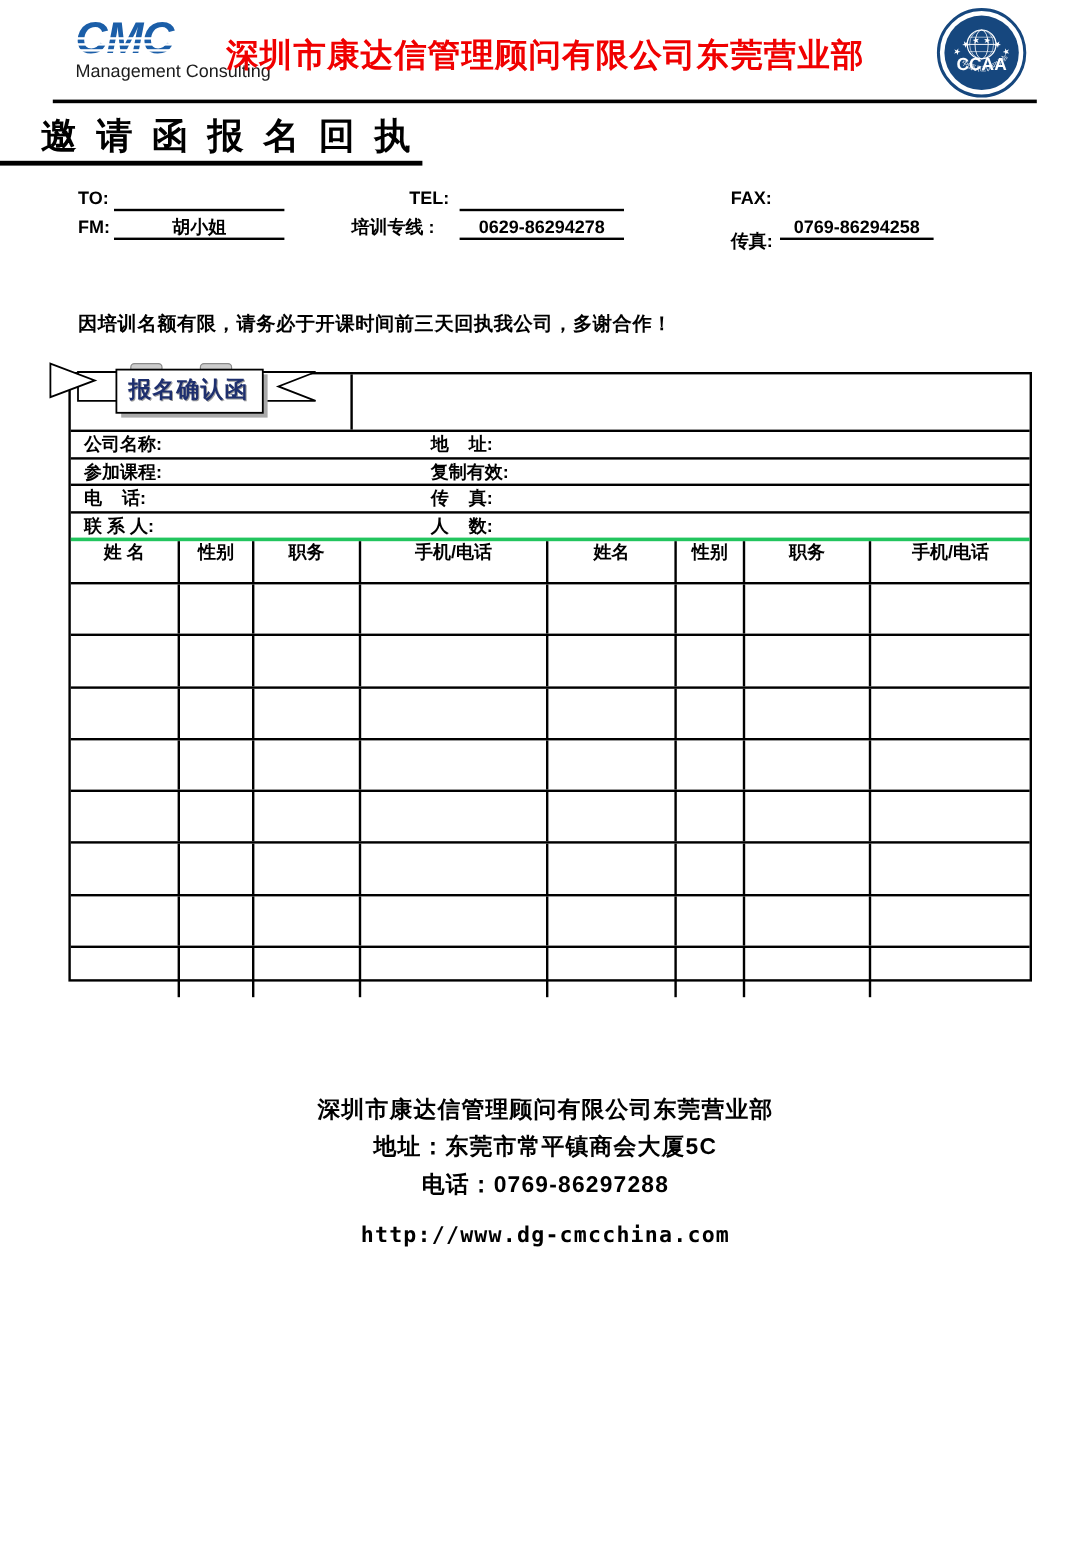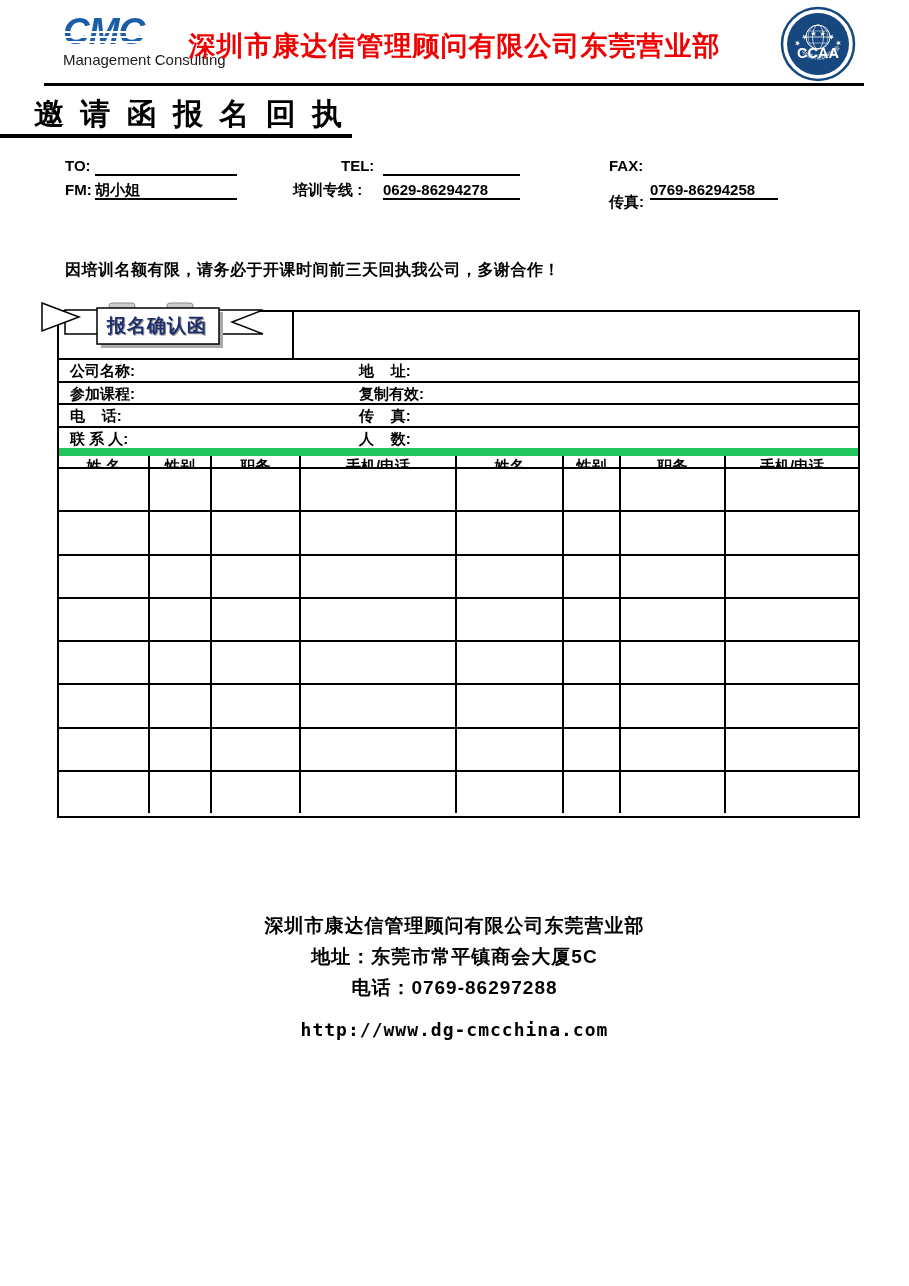--- a/index.html
+++ b/index.html
@@ -19,34 +19,34 @@
   .header-rule { position:absolute; left:44px; top:83px; width:820px; height:3px; background:#000; }
 
   
   .doc-title-wrap { position:absolute; left:0; right:0; top:98px; text-align:left; }
   .doc-title { display:inline-block; font-size:30px; font-weight:bold; letter-spacing:4px;
                border-bottom:4px solid #000; padding:0 6px 4px 34px; line-height:32px; }
 
   
   .contact { position:absolute; font-size:15px; font-weight:bold; line-height:20px; white-space:nowrap; }
   .fill-line { position:absolute; display:inline-block; border-bottom:2px solid #000; height:20px;
-               font-size:15px; font-weight:bold; line-height:20px; }
+               text-align:center; font-size:15px; font-weight:bold; line-height:20px; }
 
   
   .para { position:absolute; left:65px; font-size:16px; font-weight:600; letter-spacing:0.5px; white-space:nowrap; }
 
   
   .form-box { position:absolute; left:57px; top:310px; width:803px; height:508px; border:2px solid #000; }
   .row-top { position:relative; height:46px; }
   .row-top .top-divider { position:absolute; left:233px; top:0; bottom:0; width:2px; background:#000; }
   .info-row { position:relative; height:22.5px; border-top:2px solid #000;
               font-size:15px; font-weight:700; line-height:20px; }
   .info-row .il-left  { position:absolute; left:11px; top:1px; white-space:pre; }
   .info-row .il-right { position:absolute; left:300px; top:1px; white-space:pre; }
-  .cols-header { display:flex; border-top:8px solid #22c55e; height:19px; }
+  .cols-header { display:flex; border-top:3px solid #22c55e; height:37px; }
   .cols-header .hcell { border-right:2px solid #000; text-align:center; font-size:15px; font-weight:700;
                         line-height:20px; white-space:pre; overflow:hidden; }
   .cols-header .hcell:last-child { border-right:none; flex:1; }
   .data-row { display:flex; border-top:2px solid #000; height:43.25px; }
   .data-row .dcell { border-right:2px solid #000; }
   .data-row .dcell:last-child { border-right:none; flex:1; }
 
   
   .ribbon { position:absolute; left:35px; top:296px; width:250px; height:62px; }
   .ribbon-label { position:absolute; left:62px; top:12px; width:120px; height:36px; text-align:center;

